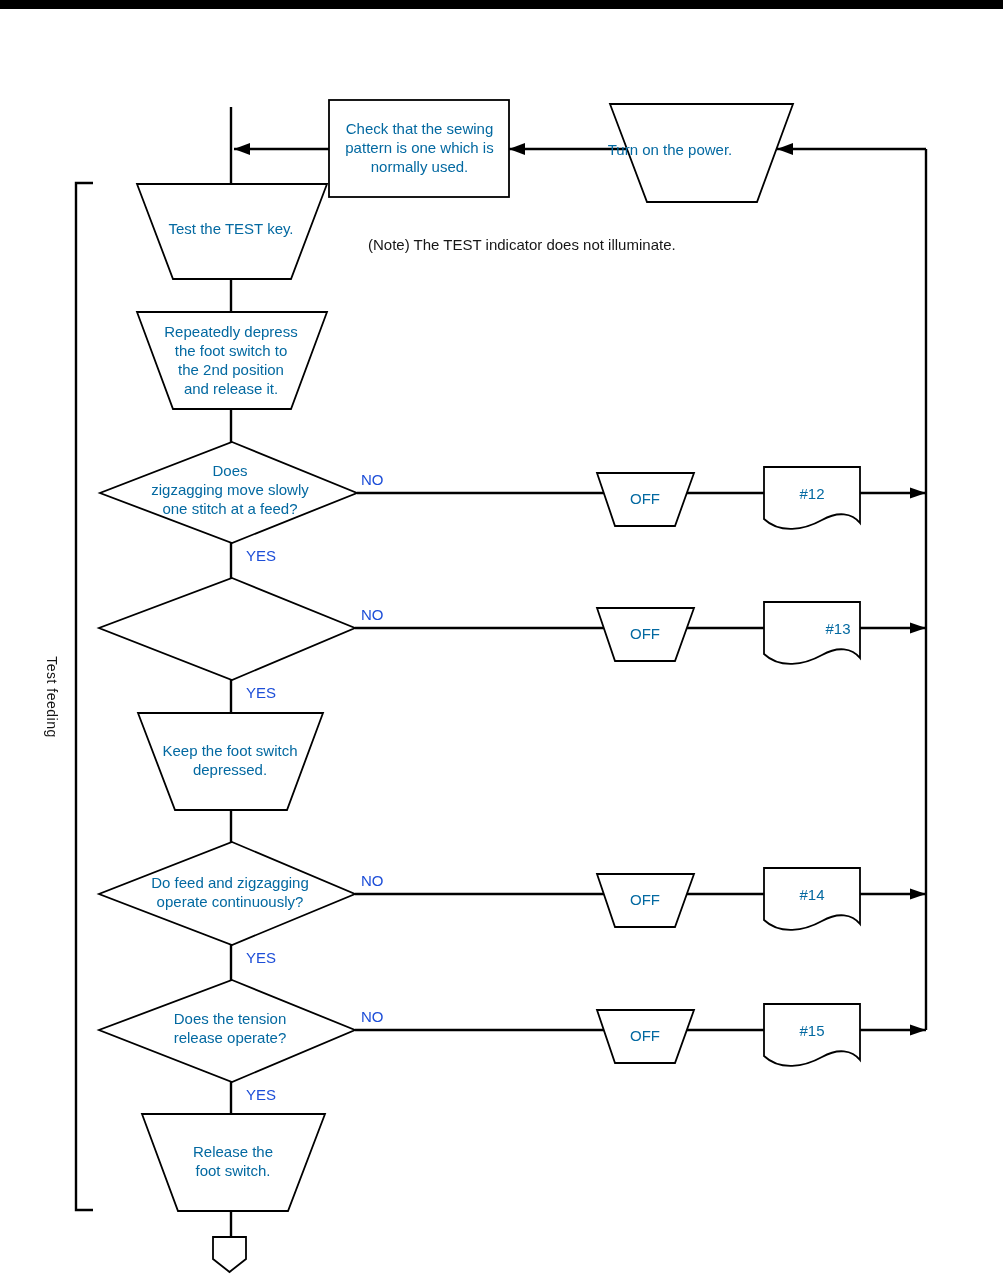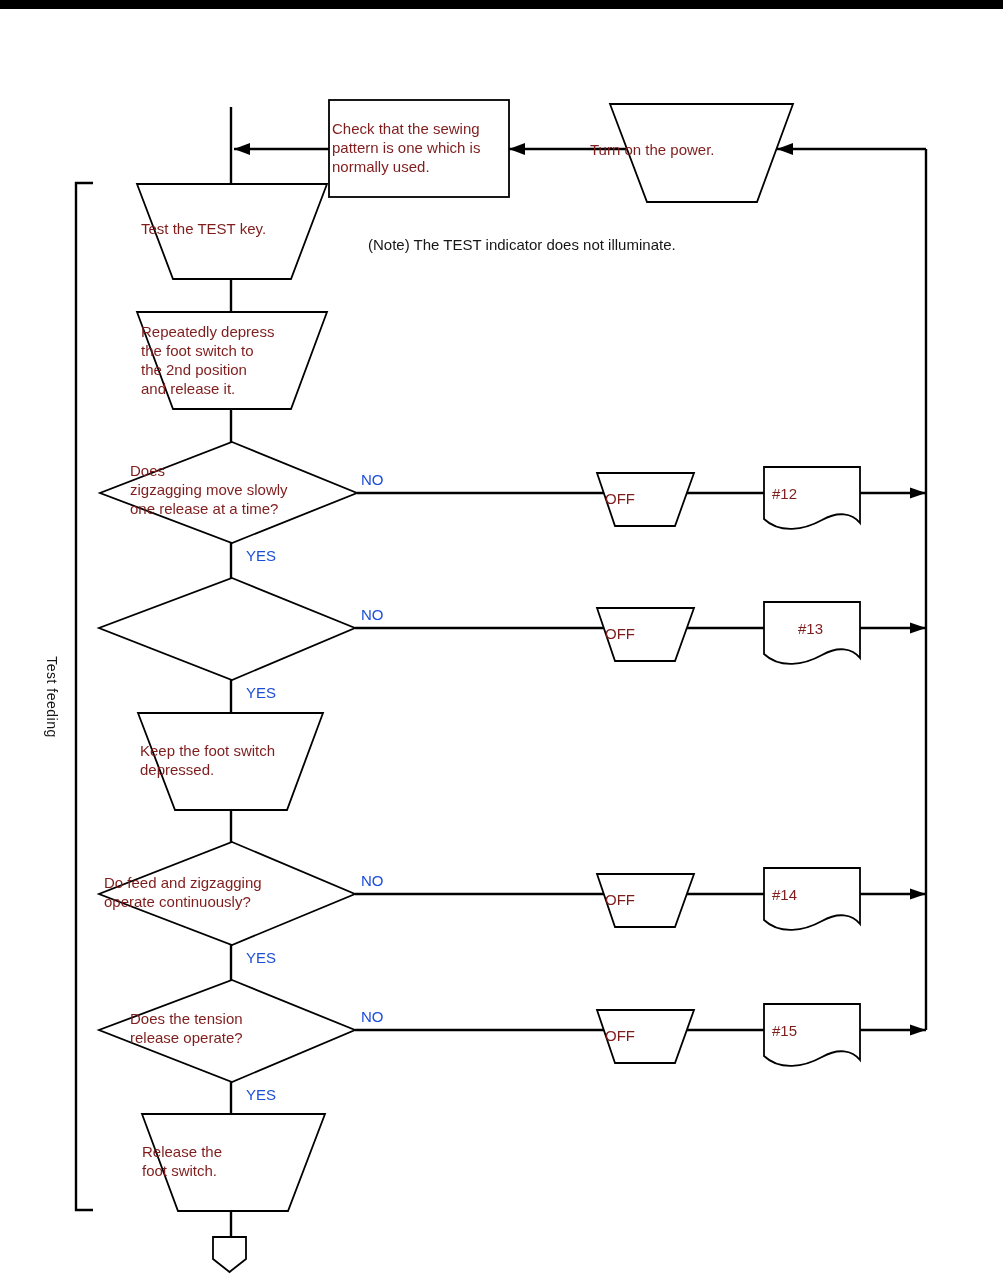--- a/index.html
+++ b/index.html
@@ -11,22 +11,23 @@
     color:#161616;
     overflow:hidden;
   }
   .topbar{
     position:absolute;left:0;top:0;width:1003px;height:9px;background:#000000;
   }
   .diagram-svg{position:absolute;left:0;top:0;}
   .node-text{
     position:absolute;
     font-size:15px;line-height:19px;
+    text-align:center;
     white-space:pre-line;
-    color:#7f1d1d;
+    color:#0369a1;
   }
   .edge-label{
     position:absolute;
     font-size:15px;line-height:17px;
     text-align:left;
     color:#1d4ed8;
   }
   .note-text{
     position:absolute;
     font-size:15px;line-height:18px;
@@ -130,32 +131,32 @@
 the foot switch to
 the 2nd position
 and release it.</div>
   <div class="node-text" style="left:140px;top:741px;width:180px;">Keep the foot switch
 depressed.</div>
   <div class="node-text" style="left:142px;top:1142px;width:182px;">Release the
 foot switch.</div>
 
   <div class="node-text" style="left:130px;top:461px;width:200px;">Does
 zigzagging move slowly
-one release at a time?</div>
+one stitch at a feed?</div>
   <div class="edge-label" style="left:361px;top:471px;width:40px;">NO</div>
   <div class="edge-label" style="left:246px;top:547px;width:50px;">YES</div>
   <div class="node-text" style="left:605px;top:489px;width:80px;">OFF</div>
   <div class="node-text" style="left:772px;top:484px;width:80px;">#12</div>
 
   <div class="edge-label" style="left:361px;top:606px;width:40px;">NO</div>
   <div class="edge-label" style="left:246px;top:684px;width:50px;">YES</div>
   <div class="node-text" style="left:605px;top:624px;width:80px;">OFF</div>
   <div class="node-text" style="left:798px;top:619px;width:80px;">#13</div>
 
-  <div class="node-text" style="left:104px;top:873px;width:220px;">Do feed and zigzagging
+  <div class="node-text" style="left:120px;top:873px;width:220px;">Do feed and zigzagging
 operate continuously?</div>
   <div class="edge-label" style="left:361px;top:872px;width:40px;">NO</div>
   <div class="edge-label" style="left:246px;top:949px;width:50px;">YES</div>
   <div class="node-text" style="left:605px;top:890px;width:80px;">OFF</div>
   <div class="node-text" style="left:772px;top:885px;width:80px;">#14</div>
 
   <div class="node-text" style="left:130px;top:1009px;width:200px;">Does the tension
 release operate?</div>
   <div class="edge-label" style="left:361px;top:1008px;width:40px;">NO</div>
   <div class="edge-label" style="left:246px;top:1086px;width:50px;">YES</div>

